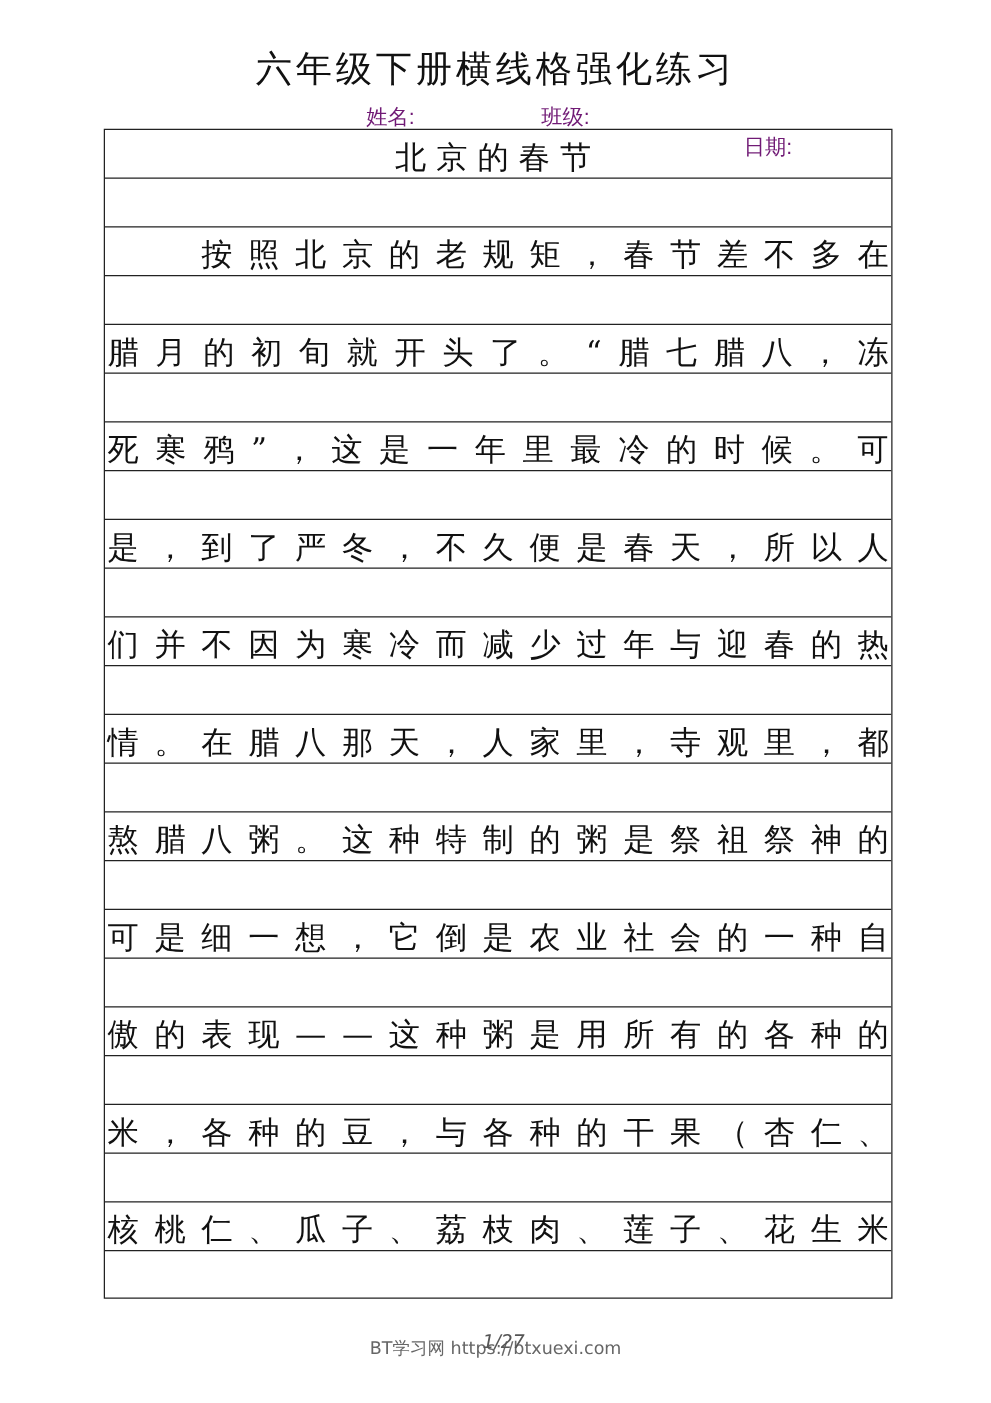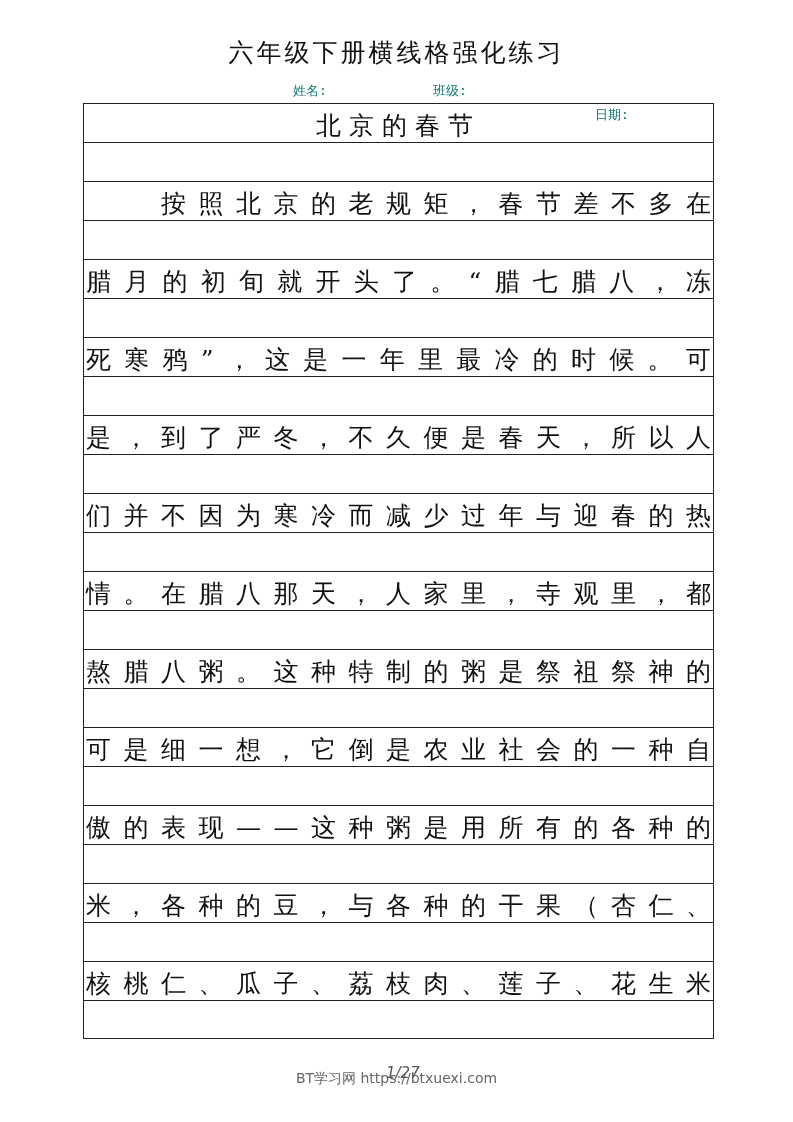--- a/index.html
+++ b/index.html
@@ -1,18 +1,18 @@
 <!DOCTYPE html>
 <html><head>
 <meta charset="utf-8">
 <style>
   html, body { margin:0; padding:0; background:#ffffff; }
   body { width:793px; height:1122px; position:relative; overflow:hidden; font-family:"DejaVu Serif", serif; color:#111; }
-  .title { position:absolute; top:36px; left:0; width:793px; text-align:center; font-size:25px; letter-spacing:3px; font-family:"DejaVu Serif", serif; color:#111; }
-  .info { position:absolute; top:82px; font-size:13px; font-family:Liberation Mono, monospace; color:#0f766e; }
+  .title { position:absolute; top:36px; left:0; width:793px; text-align:center; font-size:29px; letter-spacing:3px; font-family:"DejaVu Serif", serif; color:#111; }
+  .info { position:absolute; top:82px; font-size:17px; font-family:Liberation Sans, sans-serif; color:#701a75; }
   .info.name { left:293px; }
   .info.class { left:433px; }
   .info.date { left:595px;margin-top:24px; }
   .grid { position:absolute; left:83px; top:103px; width:631px; height:936px; border:1.5px solid #222; box-sizing:border-box; }
   .row { position:absolute; left:0; width:100%; height:39px; box-sizing:border-box; border-bottom:1.2px solid #222; }
   .row:last-child { border-bottom:none; }
   .row .txt { position:absolute; left:2px; right:2px; bottom:1px; font-size:25px; line-height:30px; white-space:nowrap; font-family:"DejaVu Serif", serif; display:flex; justify-content:space-between; letter-spacing:0; }
   .row.heading .txt { justify-content:center; letter-spacing:8px; }
   .row.indent .txt { padding-left:75px; }
   .footer { position:absolute; top:1070px; left:0; width:793px; text-align:center; font-size:14px; font-family:"DejaVu Sans", sans-serif; color:#666; }

